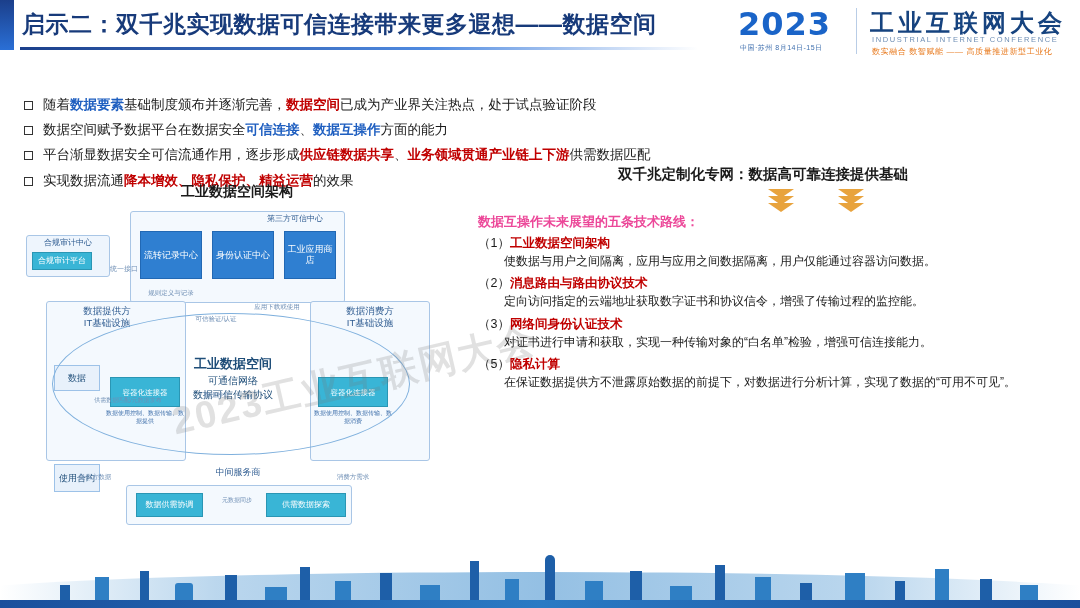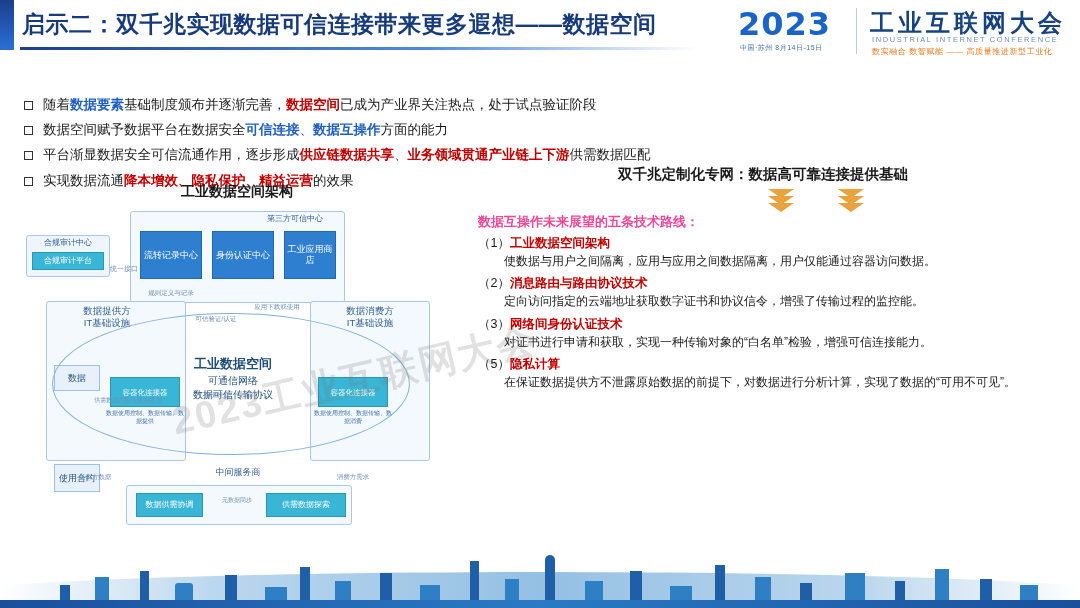--- a/index.html
+++ b/index.html
@@ -215,21 +215,21 @@
     </div>
     <div class="box b-blue" style="left:194px;top:26px;width:62px;height:48px;">
       <span style="white-space:pre-line;">身份认证中心</span>
     </div>
     <div class="box b-blue" style="left:266px;top:26px;width:52px;height:48px;">
       <span style="white-space:pre-line;">工业应用商店</span>
     </div>
 
     <div class="panel" style="left:8px;top:30px;width:84px;height:42px;background:#eef5fd;"></div>
     <div class="panel-lbl" style="left:12px;top:33px;width:76px;font-size:8px;">合规审计中心</div>
-    <div class="box b-cyan" style="left:14px;top:47px;width:72px;height:18px;font-size:8px;">
+    <div class="box b-cyan" style="left:14px;top:47px;width:60px;height:18px;font-size:8px;">
       <span>合规审计平台</span>
     </div>
     <div class="panel-lbl" style="left:84px;top:60px;width:44px;font-size:7px;color:#6f8fb5;">统一接口</div>
 
     <div class="panel" style="left:28px;top:96px;width:140px;height:160px;"></div>
     <div class="panel-lbl" style="left:34px;top:100px;width:110px;white-space:pre-line;"><span>数据提供方
 IT基础设施</span></div>
     <div class="box b-lblue" style="left:36px;top:160px;width:46px;height:26px;font-size:9px;">
       <span>数据</span>
     </div>

